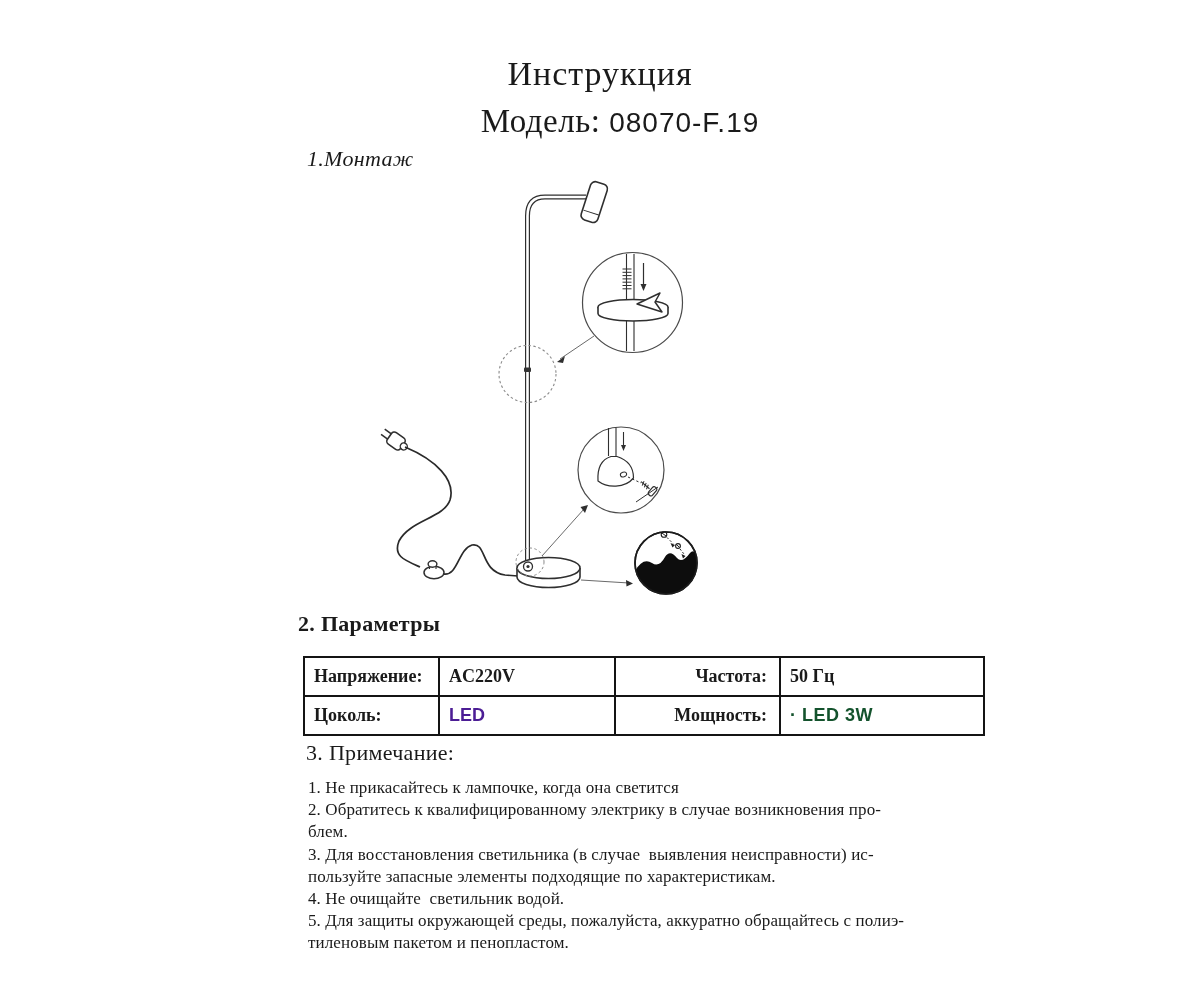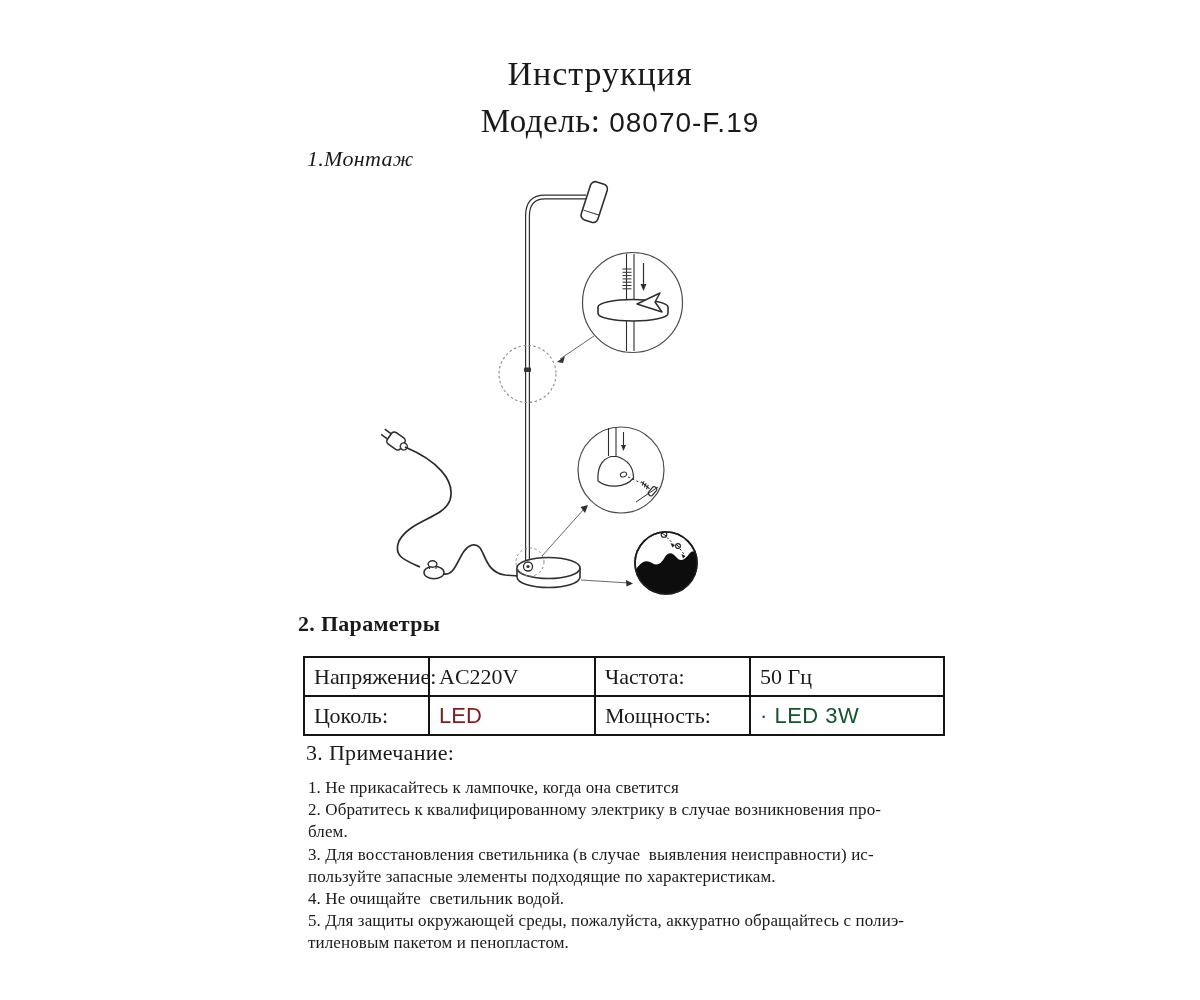--- a/index.html
+++ b/index.html
@@ -23,25 +23,25 @@
   .h-montage{left:307px;top:146px;font-style:italic;}
   .h-params{left:298px;top:611px;font-weight:bold;}
   .h-notes{left:306px;top:740px;}
   .diagram{position:absolute;left:360px;top:165px;}
 
   table.params{
     position:absolute;left:303px;top:656px;width:588px;
     border-collapse:collapse;table-layout:fixed;
   }
   table.params td{
-    border:2px solid #141414;height:37px;padding:0 2px 0 9px;
-    font-size:22px;vertical-align:middle;white-space:nowrap;
-  }
-  td.c0{width:112px;} td.c1{width:153px;} td.c2{width:142px;} td.c3{width:181px;}
-  .sans-val{font-family:"Liberation Sans","DejaVu Sans",sans-serif;font-size:17px;color:#7f1d1d;}
+    border:2px solid #141414;height:37px;padding:0 12px 0 9px;
+    font-size:18px;vertical-align:middle;white-space:nowrap;font-weight:bold;
+  }
+  td.c0{width:112px;} td.c1{width:153px;} td.c2{width:142px;text-align:right;} td.c3{width:181px;}
+  .sans-val{font-family:"Liberation Sans","DejaVu Sans",sans-serif;font-size:17px;color:#4c1d95;}
   .sans-small{font-family:"Liberation Sans","DejaVu Sans",sans-serif;font-size:14.5px;letter-spacing:0.5px;color:#14532d;}
 
   .notes{position:absolute;left:308px;top:777px;}
   .note-line{
     font-size:17px;line-height:22.2px;white-space:pre;letter-spacing:0.1px;
   }
 </style>
 </head>
 <body>
 

